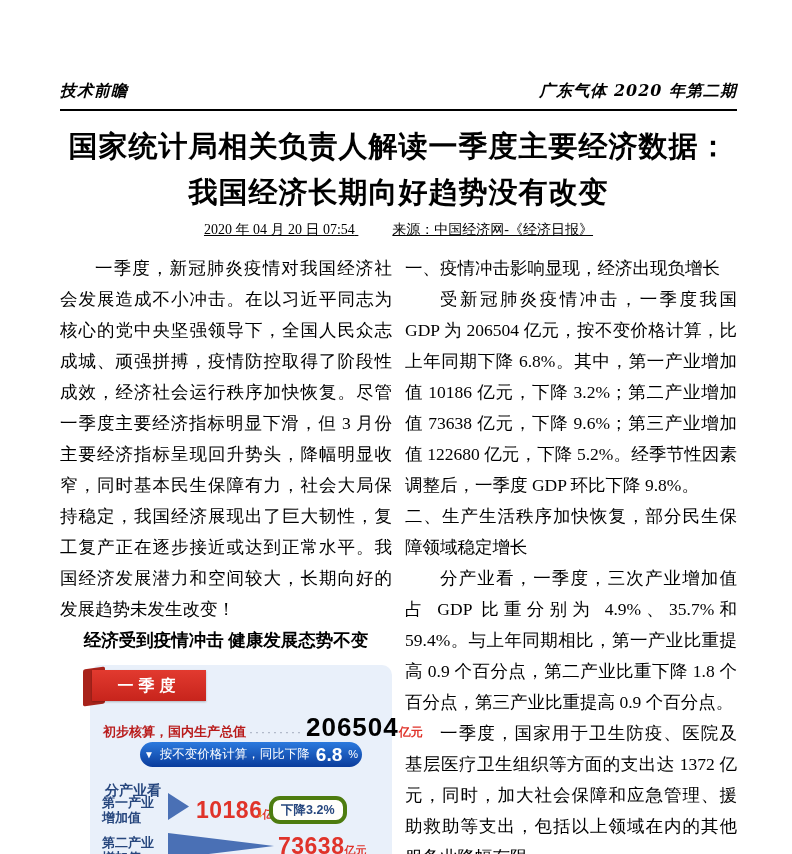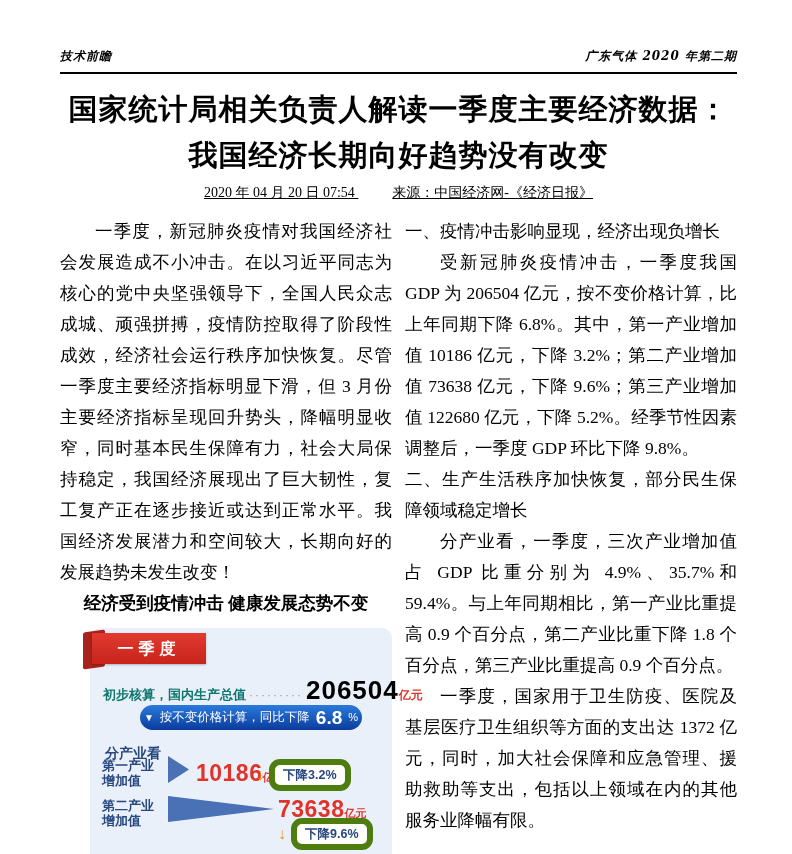--- a/index.html
+++ b/index.html
@@ -6,21 +6,21 @@
   .page {
     position:relative; width:792px; height:854px; overflow:hidden;
     background:#ffffff; color:#000;
     font-family:"Liberation Serif", serif;
   }
   .content { padding:0 55px 0 60px; }
 
   
   .journal-header {
     display:flex; justify-content:space-between; align-items:flex-end;
-    padding-top:48px; font-size:12px; font-weight:bold; font-style:italic;
+    padding-top:81px; font-size:16px; font-weight:bold; font-style:italic;
     font-family:"DejaVu Serif", serif; letter-spacing:1px;
   }
   .header-rule { border-bottom:2px solid #000; margin-top:7px; }
 
   
   .article-title {
     margin-top:12px; text-align:center; font-weight:700;
     font-family:"Liberation Sans", sans-serif;
     font-size:29px; line-height:46px; letter-spacing:1px;
   }
@@ -49,21 +49,21 @@
     position:absolute; left:9px; top:2px; width:114px; height:31px;
     background:linear-gradient(180deg,#e23a2f 0%, #c7241c 100%);
     color:#fff; font-size:16px; font-weight:bold; letter-spacing:5px;
     display:flex; align-items:center; justify-content:center;
     box-shadow:0 1px 2px rgba(0,0,0,0.25);
   }
   .gdp-line {
     position:absolute; top:47px; left:13px; right:8px;
     display:flex; align-items:baseline; white-space:nowrap;
   }
-  .gdp-label { font-size:13px; font-weight:bold; color:#0f766e; }
+  .gdp-label { font-size:13px; font-weight:bold; color:#b91c1c; }
   .gdp-dots { font-size:12px; color:#8d96ab; letter-spacing:2px; margin:0 3px; }
   .gdp-value { font-size:26px; font-weight:bold; color:#000000; letter-spacing:1px; }
   .gdp-unit { font-size:12px; color:#e0332a; font-weight:bold; }
   .gdp-pill {
     position:absolute; top:77px; left:50px; width:222px; height:25px;
     border-radius:13px; background:linear-gradient(180deg,#2b7ade,#0a3c9c);
     color:#fff; display:flex; align-items:center; justify-content:center;
     gap:6px; white-space:nowrap;
   }
   .pill-tri { font-size:10px; }
@@ -72,21 +72,21 @@
   .pill-pct { font-size:11px; }
   .section-label { position:absolute; top:110px; left:15px; font-size:14px; font-weight:bold; color:#27477e; }
 
   .row-label { position:absolute; left:12px; width:64px; font-size:13px; font-weight:bold; color:#27477e; line-height:15px; }
   .tri { position:absolute; background:#4a70b5; clip-path:polygon(0 0, 100% 50%, 0 100%); }
   .row-value { position:absolute; white-space:nowrap; color:#e0332a; font-weight:bold; }
   .row-value .num { font-size:23px; letter-spacing:0.5px; }
   .row-value .unit { font-size:11px; }
   .down-arrow { position:absolute; color:#f0962c; font-size:16px; font-weight:bold; }
   .bubble {
-    position:absolute; height:20px; padding:0 8px; border:6px solid #4d7c0f;
+    position:absolute; height:20px; padding:0 8px; border:4px solid #4d7c0f;
     border-radius:11px; background:#fffefb; color:#27477e;
     font-size:12.5px; font-weight:bold; display:flex; align-items:center; white-space:nowrap;
   }
 </style>
 </head>
 <body>
 
 <div class="page">
   <div class="content">
 

